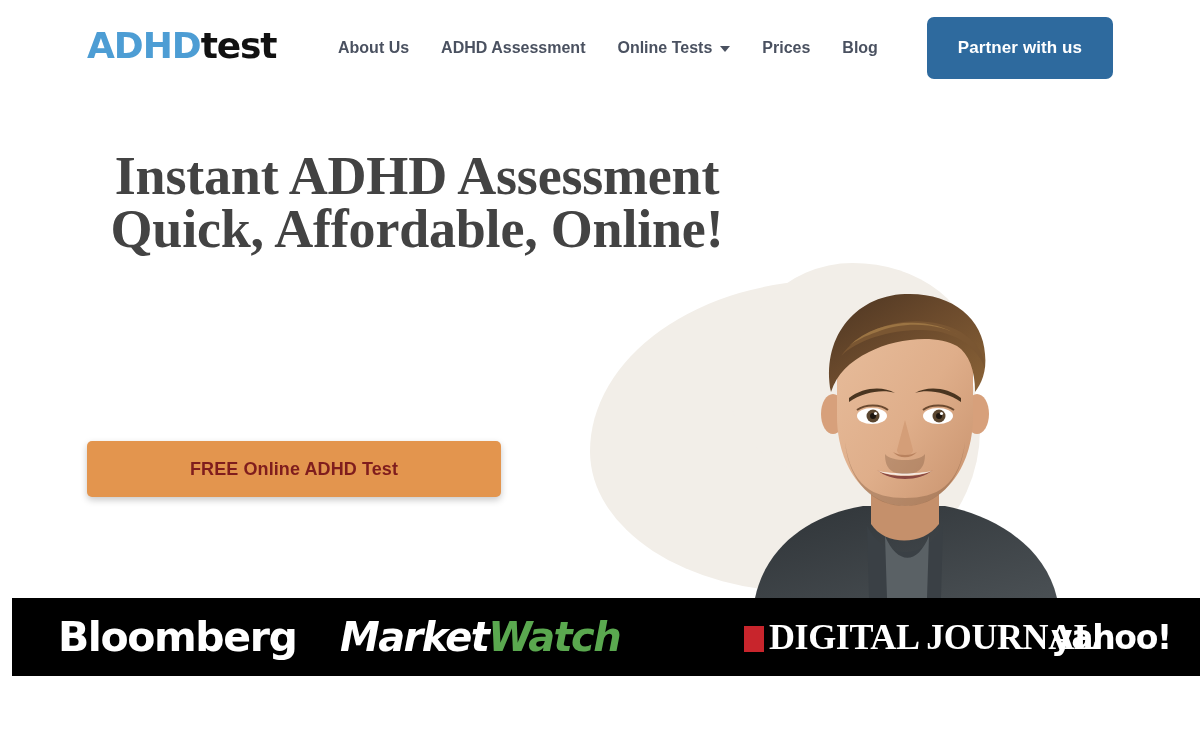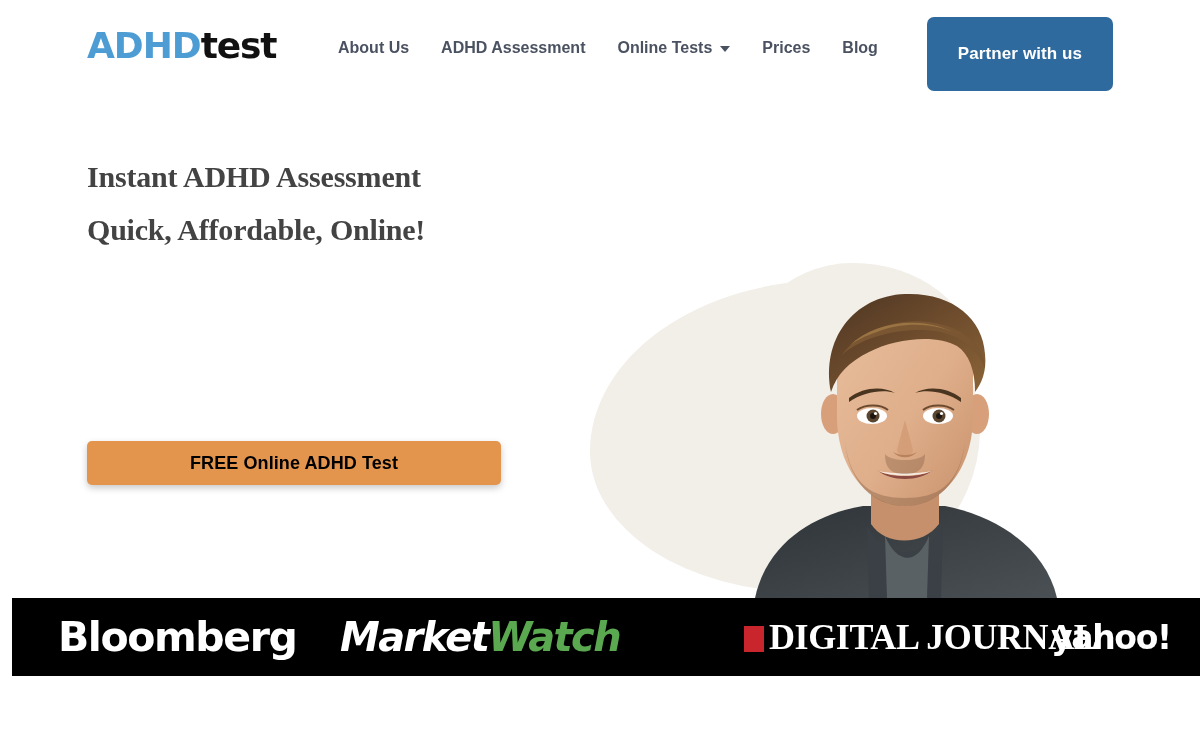--- a/index.html
+++ b/index.html
@@ -85,21 +85,21 @@
     border-top: 6px solid #4A5160;
     position: relative;
     top: 1px;
   }
 
   .partner-btn {
     position: absolute;
     right: 87px;
     top: 17px;
     width: 186px;
-    height: 74px;
+    height: 62px;
     background: #2E6A9E;
     color: #ffffff;
     border: none;
     border-radius: 7px;
     font-family: "Liberation Sans", sans-serif;
     font-size: 17px;
     font-weight: 700;
     cursor: pointer;
     display: flex;
     align-items: center;
@@ -114,46 +114,47 @@
     position: absolute;
     left: 87px;
     top: 52px;
     width: 660px;
     z-index: 20;
   }
 
   .headline {
     font-family: "Liberation Serif", serif;
     font-weight: 700;
-    font-size: 30px;
+    font-size: 54px;
     line-height: 53px;
     color: #434343;
     letter-spacing: -0.2px;
+    text-align: center;
   }
 
   .subcopy {
     margin-top: 29px;
     font-family: "Liberation Sans", sans-serif;
     font-size: 17px;
     line-height: 28px;
     color: #4A5160;
     width: 645px;
   }
 
   .cta-btn {
     position: absolute;
     left: 0;
     top: 291px;
     width: 414px;
-    height: 44px;
+    height: 56px;
     background: #E3954E;
     border: none;
     border-radius: 5px;
     box-shadow: 0 3px 7px rgba(0,0,0,0.22);
-    color: #000000;
+    color: #7f1d1d;
     font-family: "Liberation Sans", sans-serif;
     font-size: 18px;
     font-weight: 700;
     cursor: pointer;
     display: flex;
     align-items: center;
     justify-content: center;
     letter-spacing: 0.1px;
   }
 

